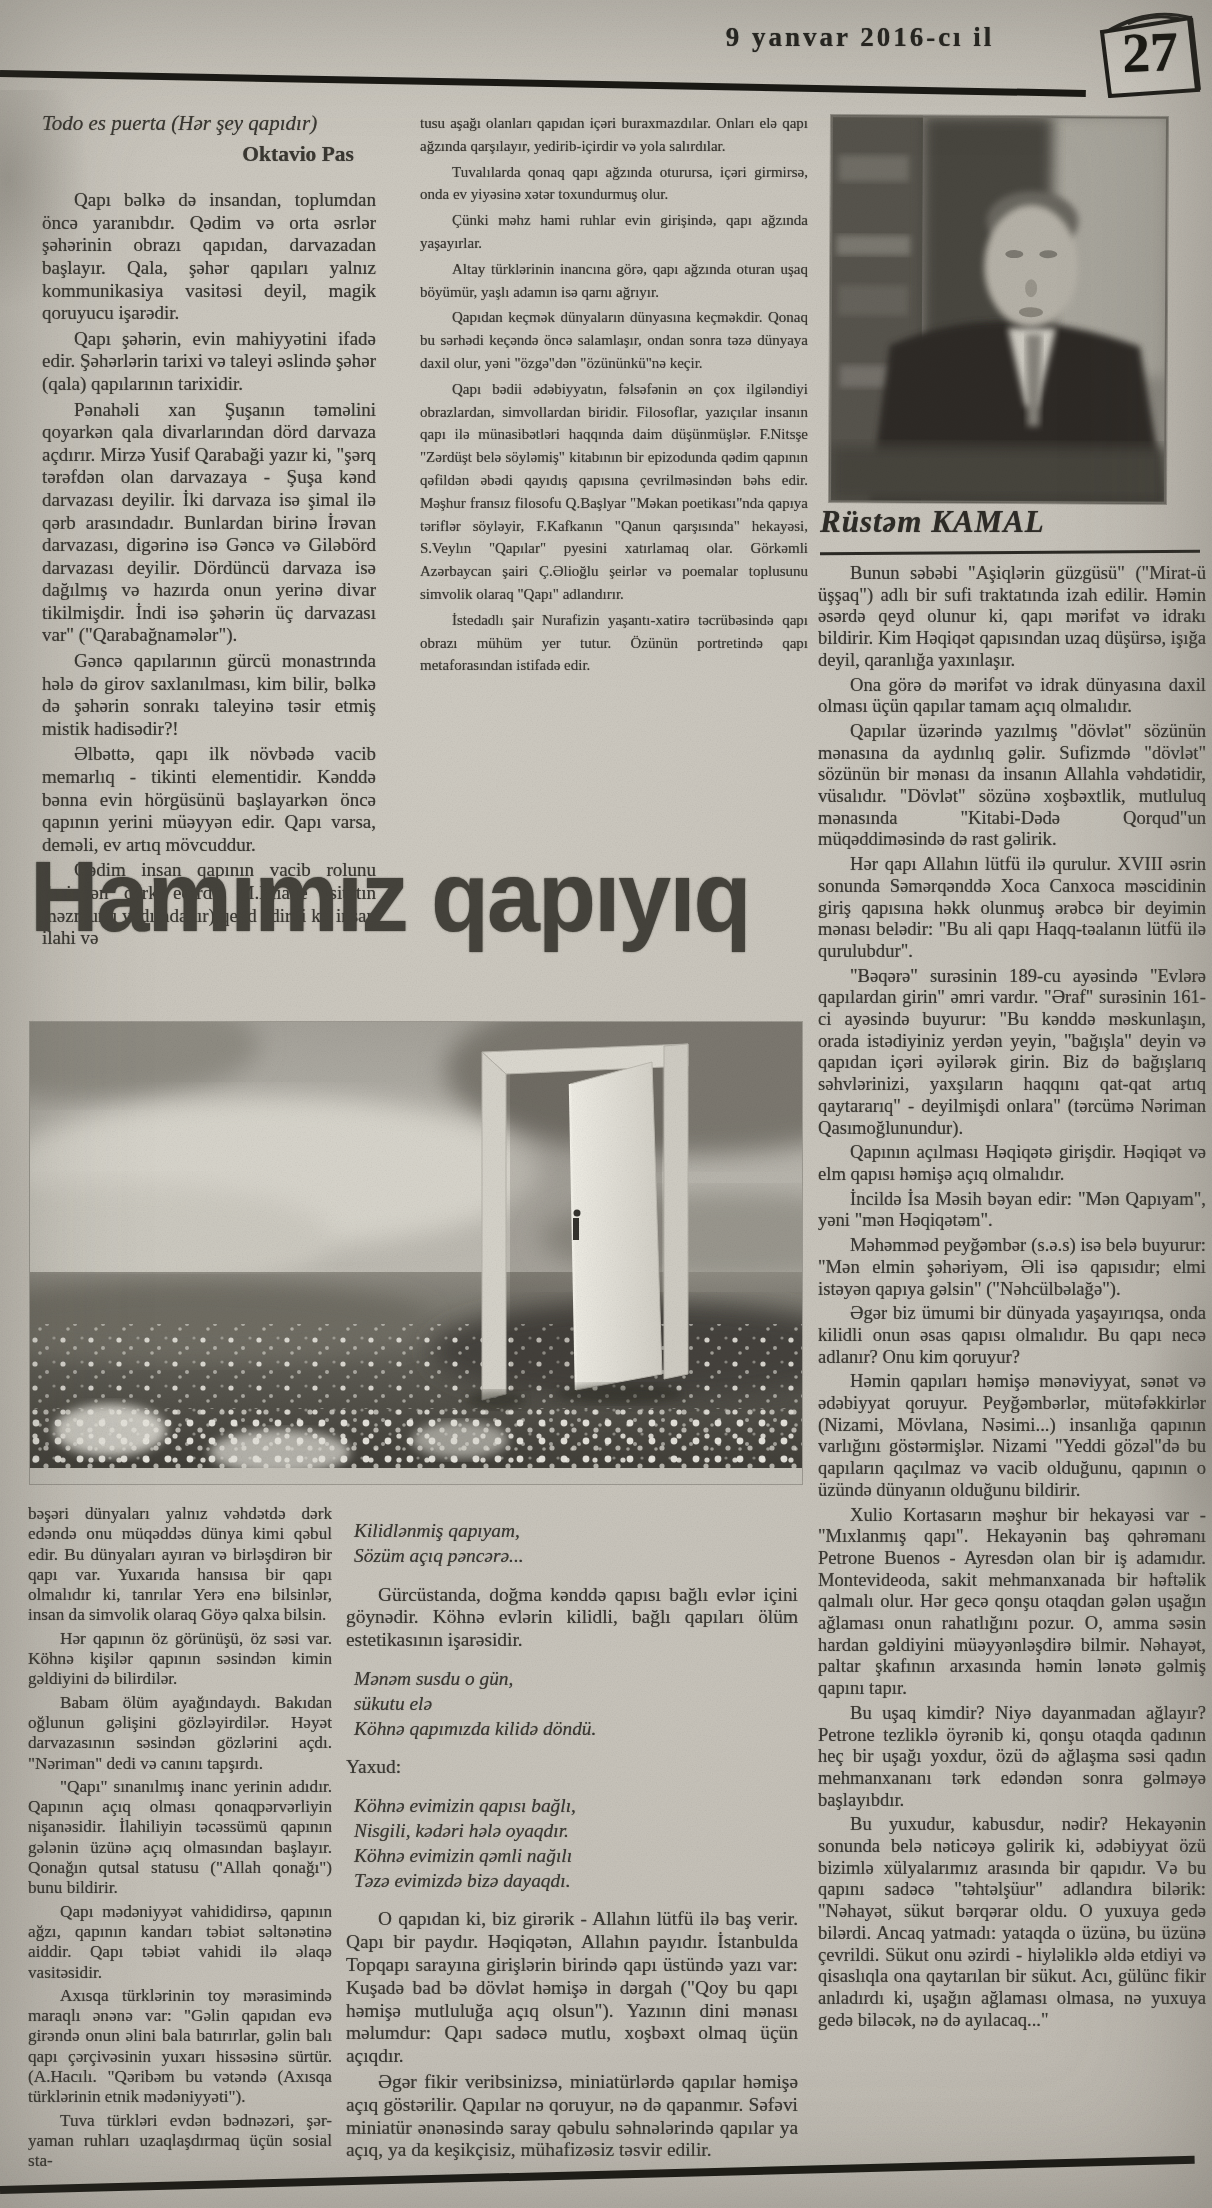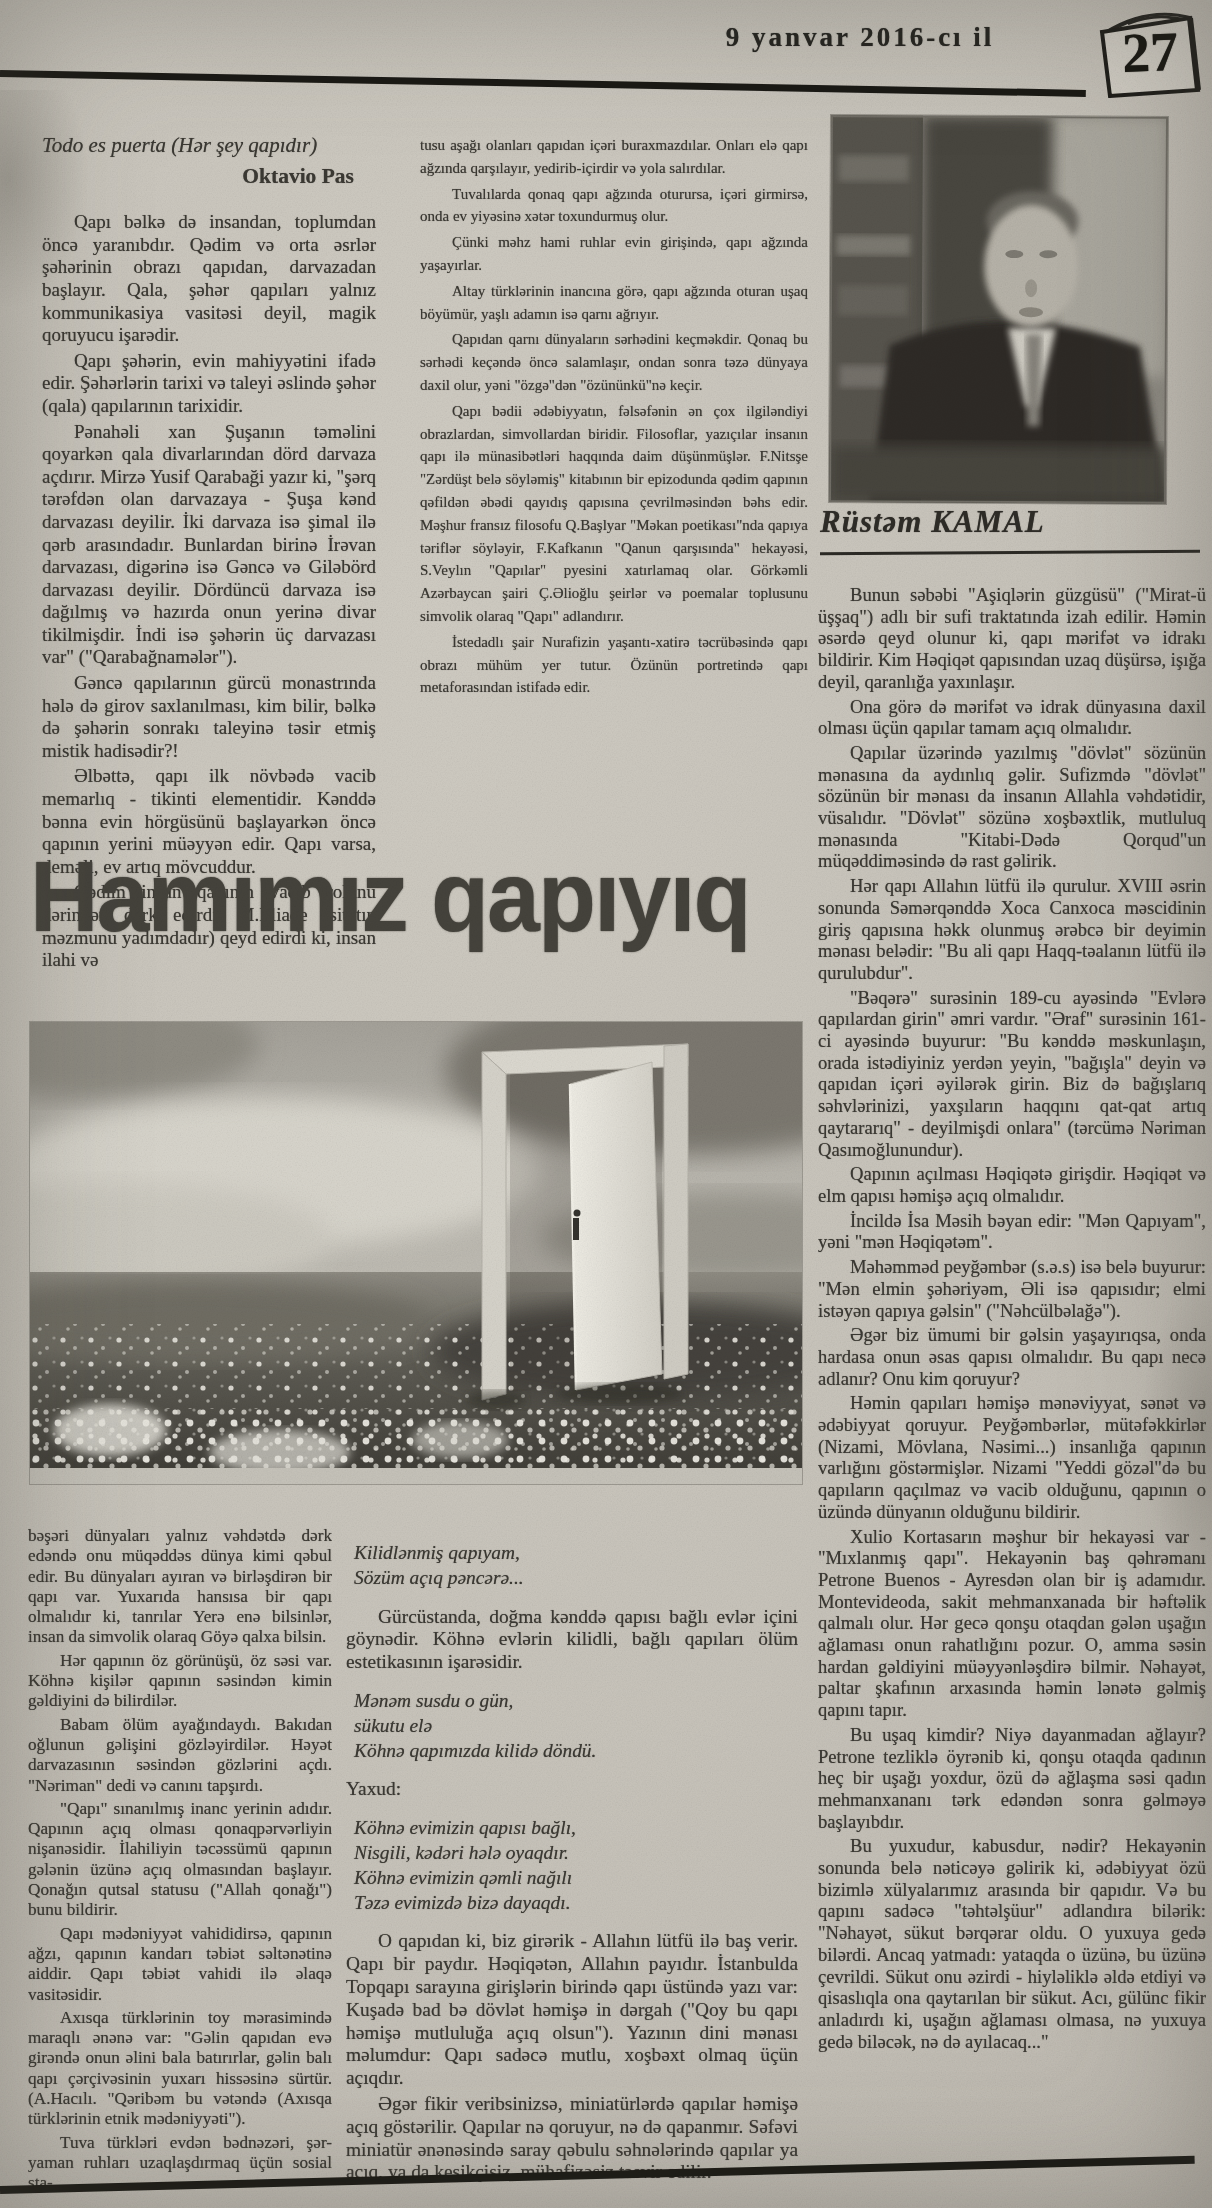--- a/index.html
+++ b/index.html
@@ -13,21 +13,21 @@
   .rule-top{left:0;top:70px;width:1086px;height:7px;transform:rotate(1.05deg);transform-origin:left center;}
   .rule-bottom{left:0;top:2186px;width:1195px;height:8px;transform:rotate(-1.45deg);transform-origin:left center;}
   .header-date{position:absolute;left:640px;top:22px;width:440px;text-align:center;
         font-weight:bold;font-size:27px;letter-spacing:3px;color:#23221e;
         text-shadow:0 0 1px rgba(35,34,30,.7);}
   .book-icon{position:absolute;left:1086px;top:2px;width:122px;height:96px;}
   .book-num{position:absolute;left:24px;top:18px;width:80px;text-align:center;
         font-size:56px;font-weight:bold;color:#15140f;transform:rotate(-2deg);
         font-family:"Liberation Serif",serif;text-shadow:0 0 1px rgba(20,20,15,.8);}
   .col{position:absolute;text-align:justify;
-        text-shadow:0 0 .8px rgba(58,56,50,.70);margin-top:22px;}
+        text-shadow:0 0 .8px rgba(58,56,50,.70);}
   .col p{margin:0 0 3px 0;text-indent:32px;}
   .no-first-indent p:first-child{text-indent:0;}
   .col-left-top{left:42px;top:112px;width:334px;height:742px;font-size:19px;line-height:22.6px;}
   .col-mid-top{left:420px;top:112px;width:388px;height:742px;font-size:15px;line-height:22.8px;}
   .col-right{left:818px;top:562px;width:388px;height:1628px;font-size:18.6px;line-height:21.7px;overflow:hidden;}
   .col-left-bottom{left:28px;top:1504px;width:304px;height:690px;font-size:17.2px;line-height:20.3px;overflow:hidden;}
   .col-mid-bottom{left:346px;top:1504px;width:452px;height:690px;font-size:19.4px;line-height:22.8px;overflow:hidden;}
   .epigraph{margin-bottom:24px;}
   .ep-line{font-style:italic;font-size:21px;text-align:left;}
   .ep-author{font-weight:bold;font-size:21.5px;text-align:right;padding-right:22px;margin-top:8px;}
@@ -86,21 +86,21 @@
         <p>Əlbəttə, qapı ilk növbədə vacib memarlıq - tikinti elementidir. Kənddə bənna evin hörgüsünü başlayarkən öncə qapının yerini müəyyən edir. Qapı varsa, deməli, ev artıq mövcuddur.</p>
         <p>Qədim insan qapının vacib rolunu dərindən dərk edirdi. M.Eliade (sitatın məzmunu yadımdadır) qeyd edirdi ki, insan ilahi və</p>
       </div>
   </section>
 
   <section class="col col-mid-top no-first-indent">
       <p>tusu aşağı olanları qapıdan içəri buraxmazdılar. Onları elə qapı ağzında qarşılayır, yedirib-içirdir və yola salırdılar.</p>
       <p>Tuvalılarda qonaq qapı ağzında oturursa, içəri girmirsə, onda ev yiyəsinə xətər toxundurmuş olur.</p>
       <p>Çünki məhz hami ruhlar evin girişində, qapı ağzında yaşayırlar.</p>
       <p>Altay türklərinin inancına görə, qapı ağzında oturan uşaq böyümür, yaşlı adamın isə qarnı ağrıyır.</p>
-      <p>Qapıdan qarnı dünyaların sərhədini keçməkdir. Qonaq bu sərhədi keçəndə öncə salamlaşır, ondan sonra təzə dünyaya daxil olur, yəni "özgə"dən "özününkü"nə keçir.</p>
+      <p>Qapıdan keçmək dünyaların dünyasına keçməkdir. Qonaq bu sərhədi keçəndə öncə salamlaşır, ondan sonra təzə dünyaya daxil olur, yəni "özgə"dən "özününkü"nə keçir.</p>
       <p>Qapı bədii ədəbiyyatın, fəlsəfənin ən çox ilgiləndiyi obrazlardan, simvollardan biridir. Filosoflar, yazıçılar insanın qapı ilə münasibətləri haqqında daim düşünmüşlər. F.Nitsşe "Zərdüşt belə söyləmiş" kitabının bir epizodunda qədim qapının qəfildən əbədi qayıdış qapısına çevrilməsindən bəhs edir. Məşhur fransız filosofu Q.Başlyar "Məkan poetikası"nda qapıya təriflər söyləyir, F.Kafkanın "Qanun qarşısında" hekayəsi, S.Veylın "Qapılar" pyesini xatırlamaq olar. Görkəmli Azərbaycan şairi Ç.Əlioğlu şeirlər və poemalar toplusunu simvolik olaraq "Qapı" adlandırır.</p>
       <p>İstedadlı şair Nurafizin yaşantı-xatirə təcrübəsində qapı obrazı mühüm yer tutur. Özünün portretində qapı metaforasından istifadə edir.</p>
     </section>
 
   <figure class="portrait">
     <svg width="337" height="387" viewBox="0 0 337 387">
       <defs>
         <filter id="pb1">
             <feGaussianBlur stdDeviation="3"></feGaussianBlur>
           </filter>
@@ -135,21 +135,21 @@
 
   <section class="col col-right">
       <p>Bunun səbəbi "Aşiqlərin güzgüsü" ("Mirat-ü üşşaq") adlı bir sufi traktatında izah edilir. Həmin əsərdə qeyd olunur ki, qapı mərifət və idrakı bildirir. Kim Həqiqət qapısından uzaq düşürsə, işığa deyil, qaranlığa yaxınlaşır.</p>
       <p>Ona görə də mərifət və idrak dünyasına daxil olması üçün qapılar tamam açıq olmalıdır.</p>
       <p>Qapılar üzərində yazılmış "dövlət" sözünün mənasına da aydınlıq gəlir. Sufizmdə "dövlət" sözünün bir mənası da insanın Allahla vəhdətidir, vüsalıdır. "Dövlət" sözünə xoşbəxtlik, mutluluq mənasında "Kitabi-Dədə Qorqud"un müqəddiməsində də rast gəlirik.</p>
       <p>Hər qapı Allahın lütfü ilə qurulur. XVIII əsrin sonunda Səmərqənddə Xoca Canxoca məscidinin giriş qapısına həkk olunmuş ərəbcə bir deyimin mənası belədir: "Bu ali qapı Haqq-təalanın lütfü ilə qurulubdur".</p>
       <p>"Bəqərə" surəsinin 189-cu ayəsində "Evlərə qapılardan girin" əmri vardır. "Əraf" surəsinin 161-ci ayəsində buyurur: "Bu kənddə məskunlaşın, orada istədiyiniz yerdən yeyin, "bağışla" deyin və qapıdan içəri əyilərək girin. Biz də bağışlarıq səhvlərinizi, yaxşıların haqqını qat-qat artıq qaytararıq" - deyilmişdi onlara" (tərcümə Nəriman Qasımoğlunundur).</p>
       <p>Qapının açılması Həqiqətə girişdir. Həqiqət və elm qapısı həmişə açıq olmalıdır.</p>
       <p>İncildə İsa Məsih bəyan edir: "Mən Qapıyam", yəni "mən Həqiqətəm".</p>
       <p>Məhəmməd peyğəmbər (s.ə.s) isə belə buyurur: "Mən elmin şəhəriyəm, Əli isə qapısıdır; elmi istəyən qapıya gəlsin" ("Nəhcülbəlağə").</p>
-      <p>Əgər biz ümumi bir gəlsin yaşayırıqsa, onda hardasa onun əsas qapısı olmalıdır. Bu qapı necə adlanır? Onu kim qoruyur?</p>
+      <p>Əgər biz ümumi bir dünyada yaşayırıqsa, onda kilidli onun əsas qapısı olmalıdır. Bu qapı necə adlanır? Onu kim qoruyur?</p>
       <p>Həmin qapıları həmişə mənəviyyat, sənət və ədəbiyyat qoruyur. Peyğəmbərlər, mütəfəkkirlər (Nizami, Mövlana, Nəsimi...) insanlığa qapının varlığını göstərmişlər. Nizami "Yeddi gözəl"də bu qapıların qaçılmaz və vacib olduğunu, qapının o üzündə dünyanın olduğunu bildirir.</p>
       <p>Xulio Kortasarın məşhur bir hekayəsi var - "Mıxlanmış qapı". Hekayənin baş qəhrəmanı Petrone Buenos - Ayresdən olan bir iş adamıdır. Montevideoda, sakit mehmanxanada bir həftəlik qalmalı olur. Hər gecə qonşu otaqdan gələn uşağın ağlaması onun rahatlığını pozur. O, amma səsin hardan gəldiyini müəyyənləşdirə bilmir. Nəhayət, paltar şkafının arxasında həmin lənətə gəlmiş qapını tapır.</p>
       <p>Bu uşaq kimdir? Niyə dayanmadan ağlayır? Petrone tezliklə öyrənib ki, qonşu otaqda qadının heç bir uşağı yoxdur, özü də ağlaşma səsi qadın mehmanxananı tərk edəndən sonra gəlməyə başlayıbdır.</p>
       <p>Bu yuxudur, kabusdur, nədir? Hekayənin sonunda belə nəticəyə gəlirik ki, ədəbiyyat özü bizimlə xülyalarımız arasında bir qapıdır. Və bu qapını sadəcə "təhtəlşüur" adlandıra bilərik: "Nəhayət, sükut bərqərar oldu. O yuxuya gedə bilərdi. Ancaq yatmadı: yataqda o üzünə, bu üzünə çevrildi. Sükut onu əzirdi - hiyləliklə əldə etdiyi və qisaslıqla ona qaytarılan bir sükut. Acı, gülünc fikir anladırdı ki, uşağın ağlaması olmasa, nə yuxuya gedə biləcək, nə də ayılacaq..."</p>
     </section>
 
   <h1 class="headline">Hamımız qapıyıq</h1>
 
   <figure class="door-photo">
     <svg width="772" height="462" viewBox="0 0 772 462">

